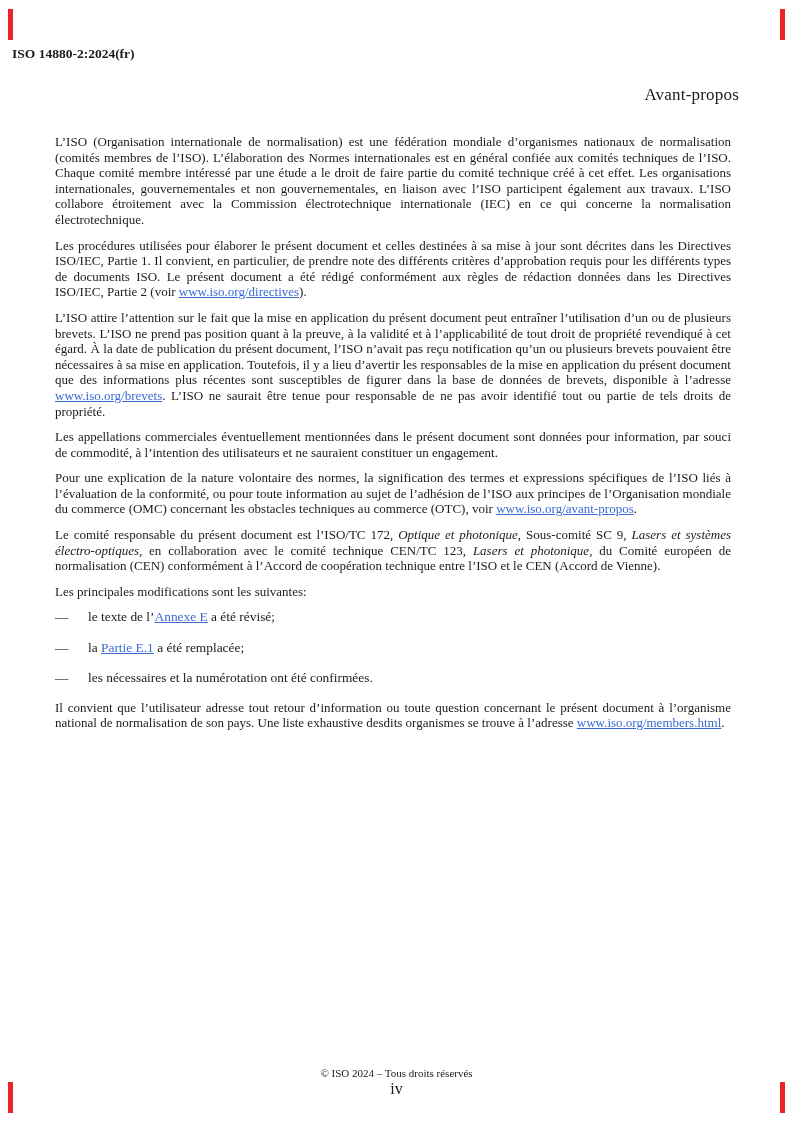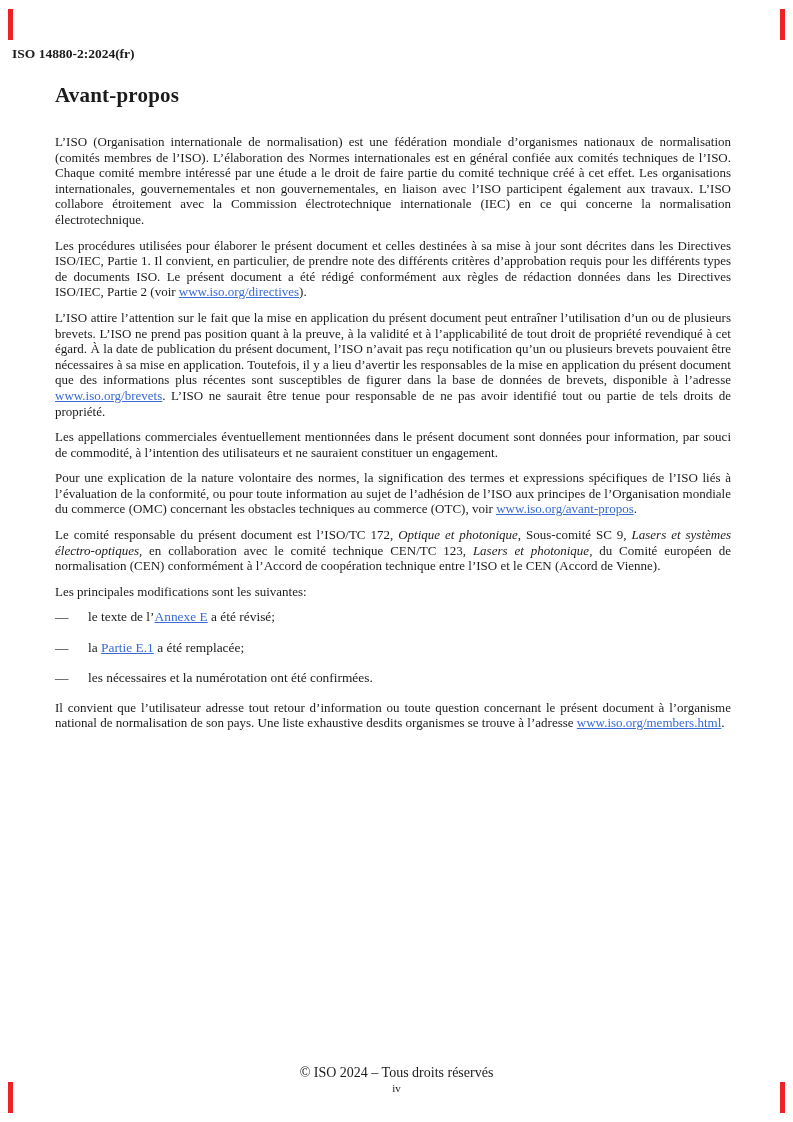--- a/index.html
+++ b/index.html
@@ -15,43 +15,44 @@
   .crop-tl{left:8px;top:9px;}
   .crop-tr{right:8px;top:9px;}
   .crop-bl{left:8px;bottom:9px;}
   .crop-br{right:8px;bottom:9px;}
   .header{
     position:absolute;top:46px;left:0;right:0;
     text-align:left;font-weight:bold;font-size:13.5px;line-height:15px;margin-left:12px;
   }
   .content{position:absolute;left:55px;right:54px;top:82px;}
   .title{
-    font-size:21px;font-weight:bold;margin:0 0 26px 0;line-height:26px;
+    font-size:17px;font-weight:normal;margin:0 0 26px 0;line-height:26px;
     letter-spacing:0.2px;
+    text-align:right;
   }
   .para{
     margin:0 8px 10px 0;
     font-size:13px;line-height:15.6px;
     text-align:justify;
   }
   .li{
     display:flex;
     margin:0 0 14.5px 0;
     font-size:13.4px;line-height:15.6px;
   }
   .li .dash{flex:0 0 33px;}
   .li .li-body{flex:1;text-align:justify;}
   .italic{font-style:italic;}
   a.link{color:var(--link,#3a6ad4);text-decoration:underline;cursor:pointer;font-family:Liberation Serif, serif;}
   .footer{
     position:absolute;left:0;right:0;top:1066px;
     text-align:center;
   }
-  .copyright{font-size:14px;line-height:14px;}
-  .pagenum{font-size:11px;line-height:17px;}
+  .copyright{font-size:11px;line-height:14px;}
+  .pagenum{font-size:16px;line-height:17px;}
 </style>
 </head>
 <body>
 
 <div class="page">
   <div class="crop crop-tl"></div>
   <div class="crop crop-tr"></div>
   <div class="crop crop-bl"></div>
   <div class="crop crop-br"></div>
 

